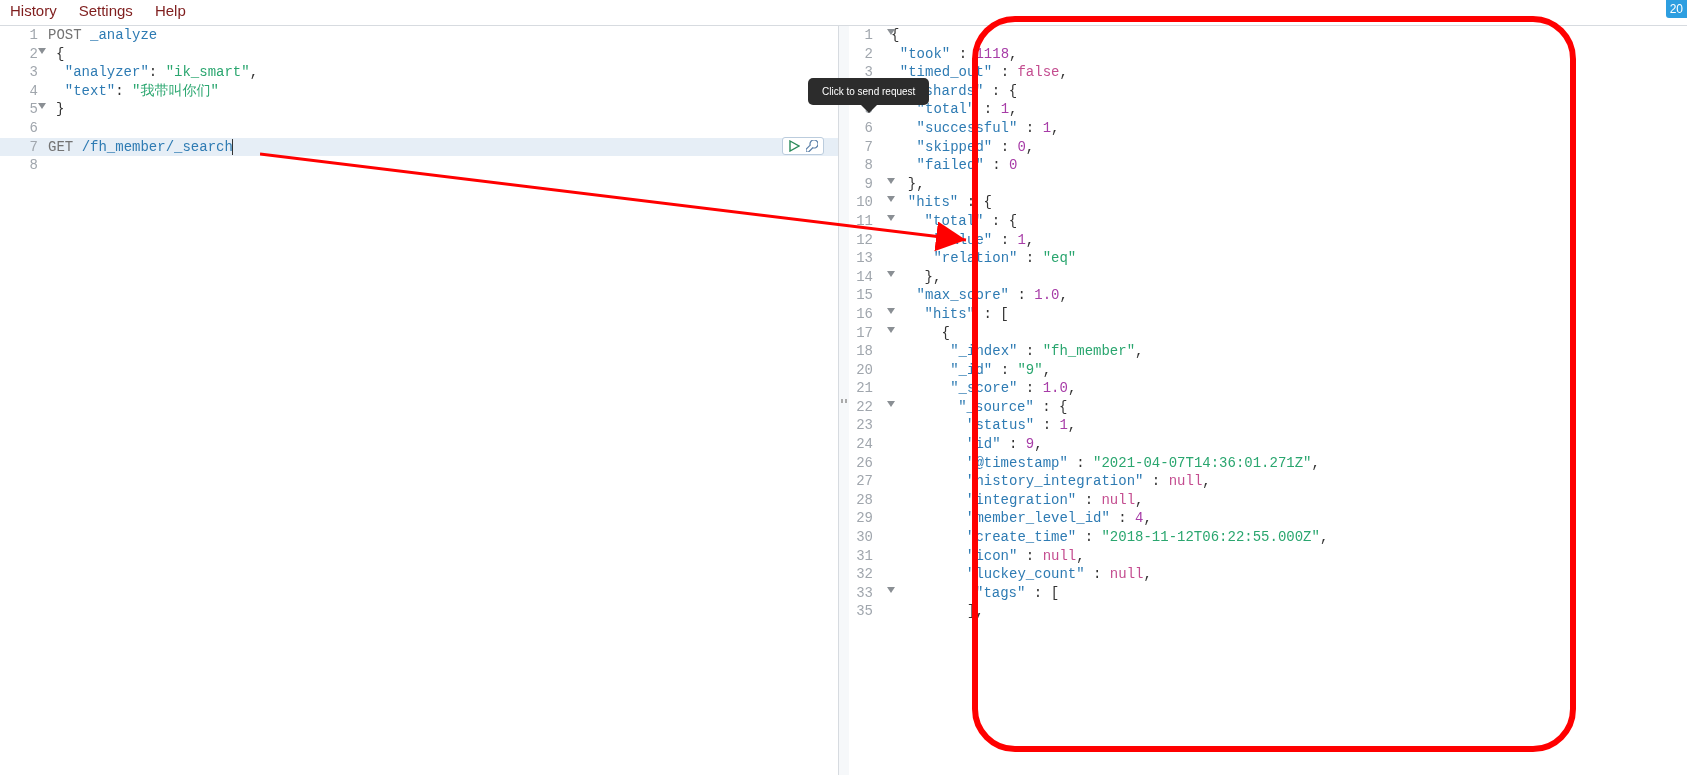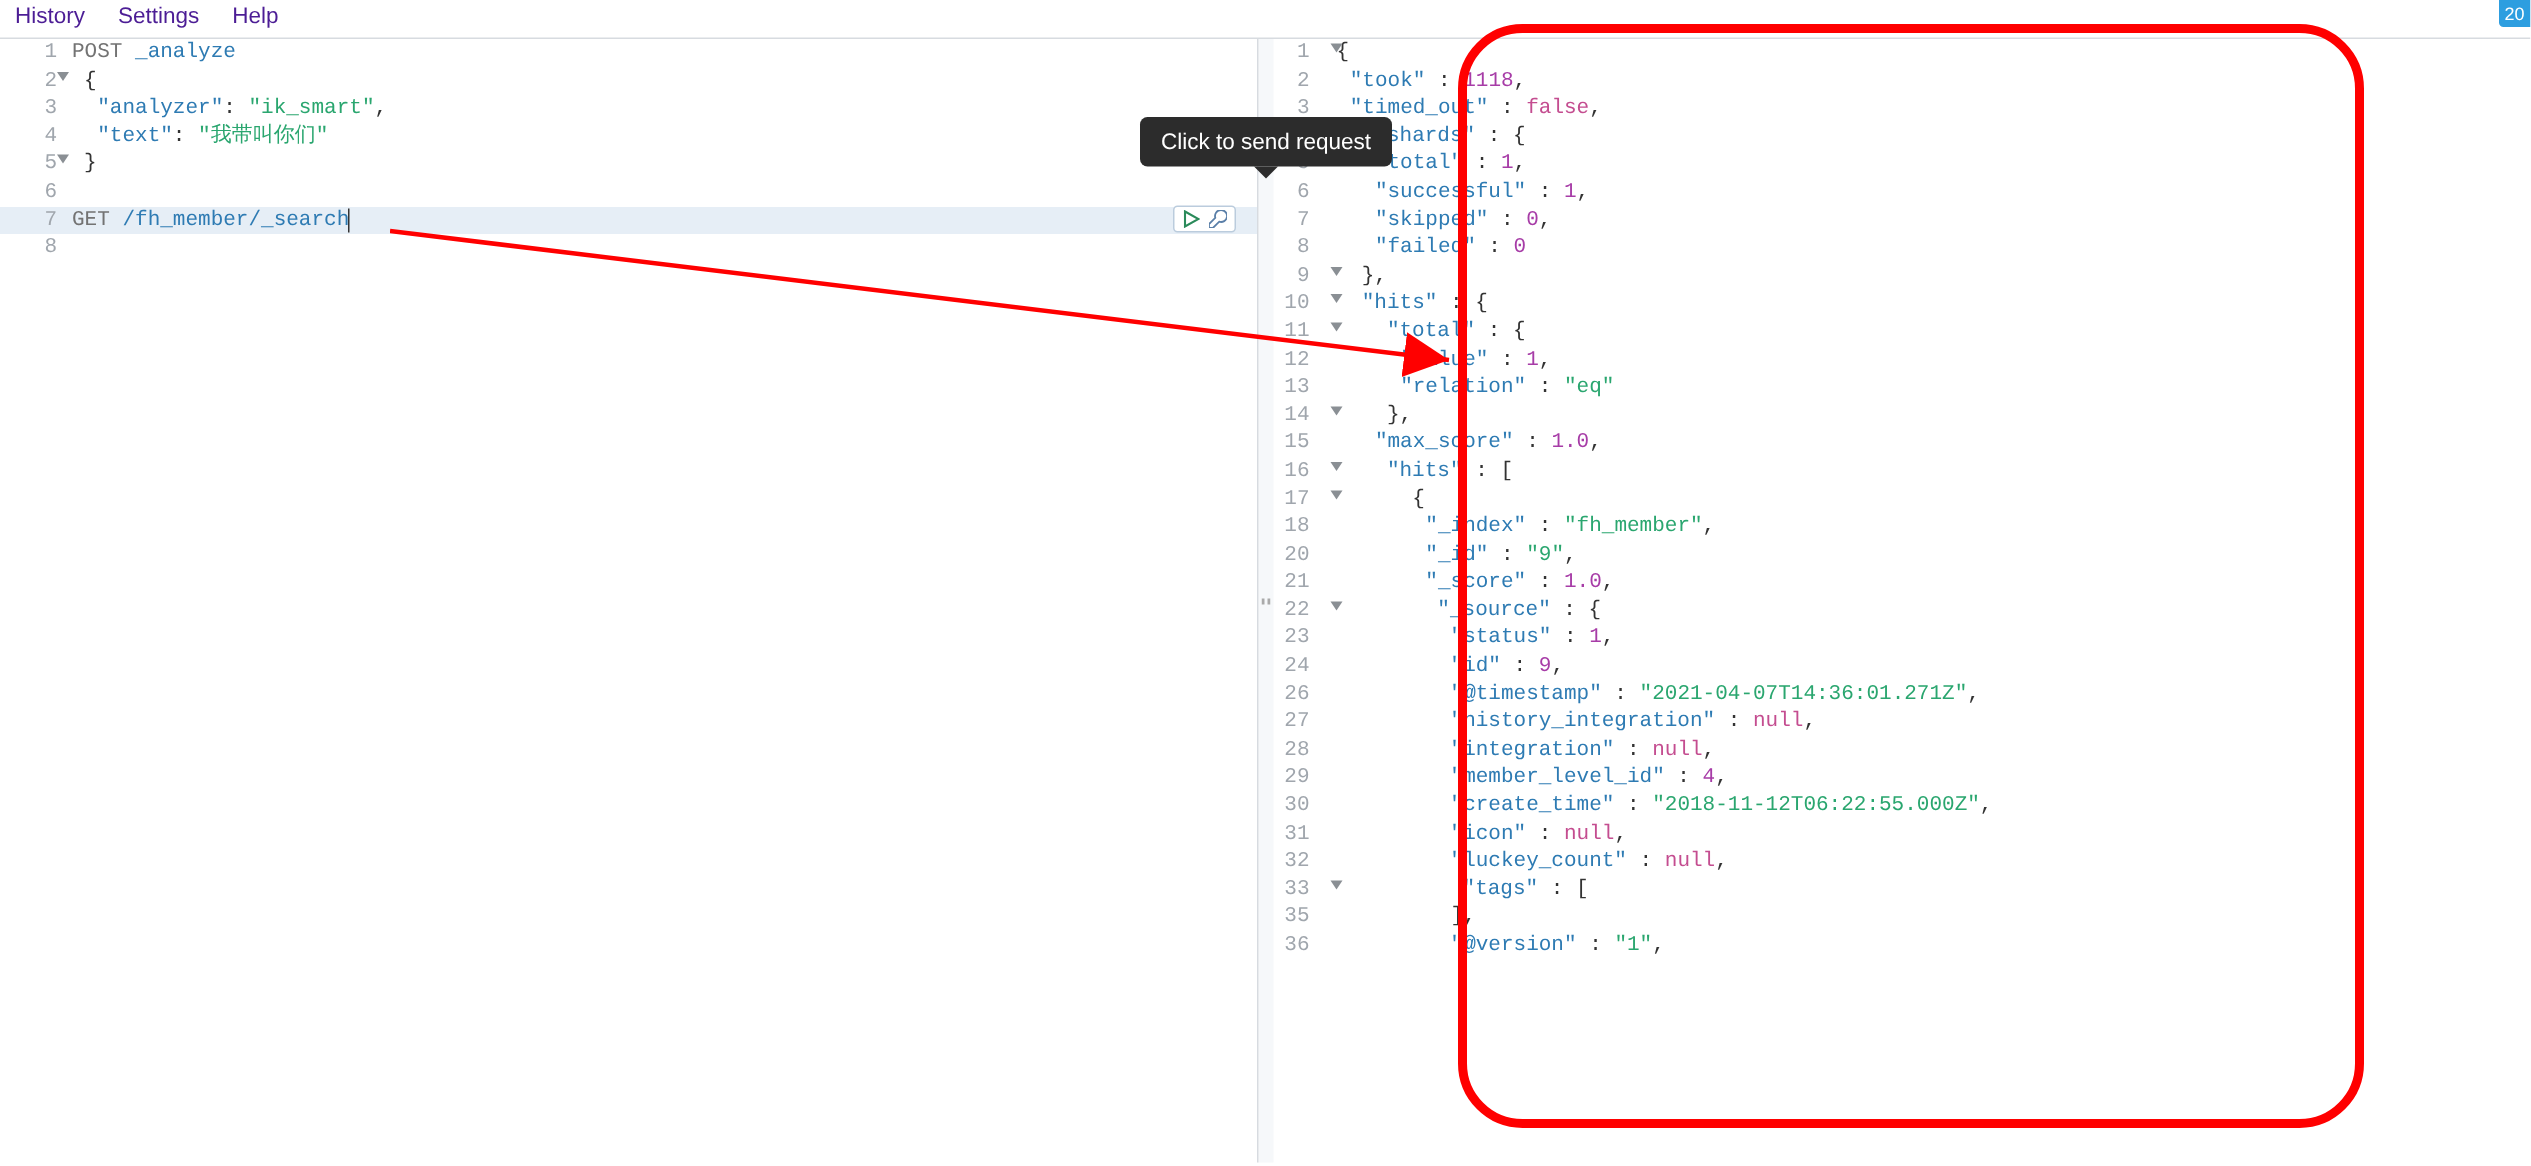--- a/index.html
+++ b/index.html
@@ -1,37 +1,37 @@
 <!DOCTYPE html>
 <html><head>
 <meta charset="utf-8">
 <style>
   * { margin:0; padding:0; box-sizing:border-box; }
   body { font-family: Menlo, Consolas, "Courier New", monospace; font-size:14px; background:#fff; color:#333; width:1687px; height:777px; overflow:hidden; position:relative; }
-  .menubar { display:flex; gap:22px; padding:2px 10px 6px 10px; border-bottom:1px solid #d7dbe0; font-family: "Helvetica Neue", Arial, sans-serif; font-size:15px; color:#4c1d95; }
+  .menubar { display:flex; gap:22px; padding:2px 10px 6px 10px; border-bottom:1px solid #d7dbe0; font-family: "Helvetica Neue", Arial, sans-serif; font-size:15px; color:#7f1d1d; }
   .menubar span { cursor:default; }
   .main { display:flex; height:calc(100% - 28px); }
   .pane { flex:1; overflow:auto; border-right:1px solid #d7dbe0; }
   .pane.right { border-right:none; }
   .gutter { display:inline-block; width:36px; text-align:right; color:#a0a6ad; padding-right:10px; user-select:none; }
   .line { display:flex; height:18.6px; line-height:18.6px; white-space:pre; position:relative; }
   .line.highlight { background:#e6eef6; }
   .code { flex:1; padding-right:6px; }
   .fold { position:absolute; left:38px; top:3px; width:0; height:0; border-left:4px solid transparent; border-right:4px solid transparent; border-top:6px solid #8a8f94; }
   .left-gut { width:48px; }
   .tok-m { color:#737373; } 
   .tok-k { color:#2e7bb3; } 
   .tok-s { color:#2aa66f; } 
   .tok-n { color:#a73ca7;text-align:center; } 
   .tok-b { color:#c44d90; } 
   .cursor { border-right:1px solid #333; margin-left:-1px; }
   .action-btns { position:absolute; right:14px; top:-1px; display:flex; gap:4px; border:1px solid #bcd; background:#fff; padding:1px 4px; border-radius:3px; }
   .btn { width:14px; height:14px; display:inline-flex; align-items:center; justify-content:center; color:#4a8; }
   .btn svg { width:12px; height:12px; }
-  .tooltip { position:absolute; background:#2c2c2c; color:#fff; font-family:Arial,sans-serif; font-size:15px; padding:8px 14px; border-radius:5px; left:760px; top:78px; pointer-events:none; }
+  .tooltip { position:absolute; background:#2c2c2c; color:#fff; font-family:Arial,sans-serif; font-size:10px; padding:8px 14px; border-radius:5px; left:808px; top:78px; pointer-events:none; }
   .tooltip:after { content:""; position:absolute; left:50%; bottom:-8px; margin-left:-8px; border-left:8px solid transparent; border-right:8px solid transparent; border-top:8px solid #2c2c2c; }
   .splitter { width:10px; background:#f6f8fa; display:flex; align-items:center; justify-content:center; cursor:col-resize; }
   .splitter svg { width:6px; height:18px; fill:#aaa; }
   .right .gutter { width:34px; }
   .toprightbadge { position:absolute; right:0; top:0; background:#2d9ee0; color:#fff; font-family:Arial; font-size:12px; padding:2px 4px; border-bottom-left-radius:3px; }
   svg.ann { position:absolute; pointer-events:none; }
 </style>
 </head>
 <body>
 
@@ -100,21 +100,20 @@
     <div class="line"><span class="gutter">24</span><span class="code">          <span class="tok-k">"id"</span> : <span class="tok-n">9</span>,</span></div>
     <div class="line"><span class="gutter">26</span><span class="code">          <span class="tok-k">"@timestamp"</span> : <span class="tok-s">"2021-04-07T14:36:01.271Z"</span>,</span></div>
     <div class="line"><span class="gutter">27</span><span class="code">          <span class="tok-k">"history_integration"</span> : <span class="tok-b">null</span>,</span></div>
     <div class="line"><span class="gutter">28</span><span class="code">          <span class="tok-k">"integration"</span> : <span class="tok-b">null</span>,</span></div>
     <div class="line"><span class="gutter">29</span><span class="code">          <span class="tok-k">"member_level_id"</span> : <span class="tok-n">4</span>,</span></div>
     <div class="line"><span class="gutter">30</span><span class="code">          <span class="tok-k">"create_time"</span> : <span class="tok-s">"2018-11-12T06:22:55.000Z"</span>,</span></div>
     <div class="line"><span class="gutter">31</span><span class="code">          <span class="tok-k">"icon"</span> : <span class="tok-b">null</span>,</span></div>
     <div class="line"><span class="gutter">32</span><span class="code">          <span class="tok-k">"luckey_count"</span> : <span class="tok-b">null</span>,</span></div>
     <div class="line"><span class="gutter">33</span><span class="fold"></span><span class="code" style="padding-left:8px;">          <span class="tok-k">"tags"</span> : <span>[</span></span></div>
     <div class="line"><span class="gutter">35</span><span class="code">          <span>],</span></span></div>
-    <div class="line"><span class="gutter">36</span><span class="code">          <span class="tok-k">"@version"</span> : <span class="tok-s">"1"</span>,</span></div>
   </div>
 </div>
 
 <div class="tooltip">Click to send request</div>
 
 <svg class="ann" style="left:260px; top:140px; width:720px; height:120px;">
   <defs>
       <marker id="ah" markerWidth="12" markerHeight="12" refX="10" refY="5" orient="auto">
         <path d="M0,0 L10,5 L0,10 Z" fill="red"></path>
       </marker>

